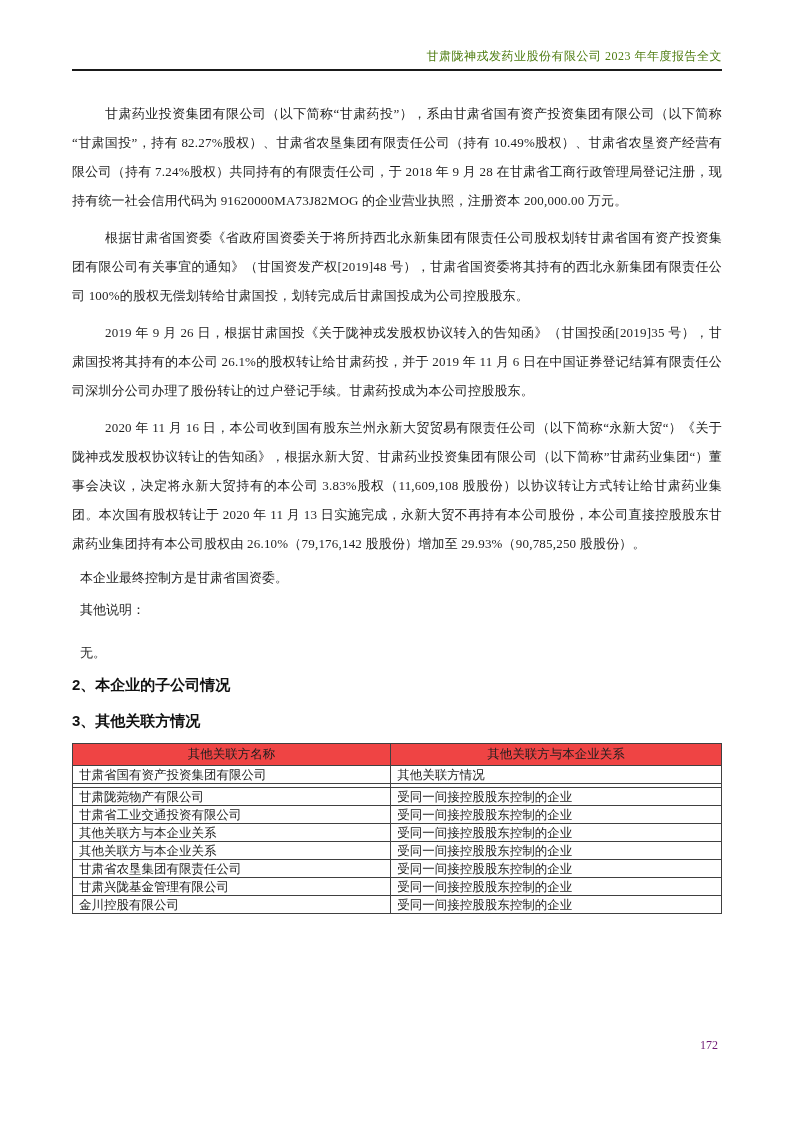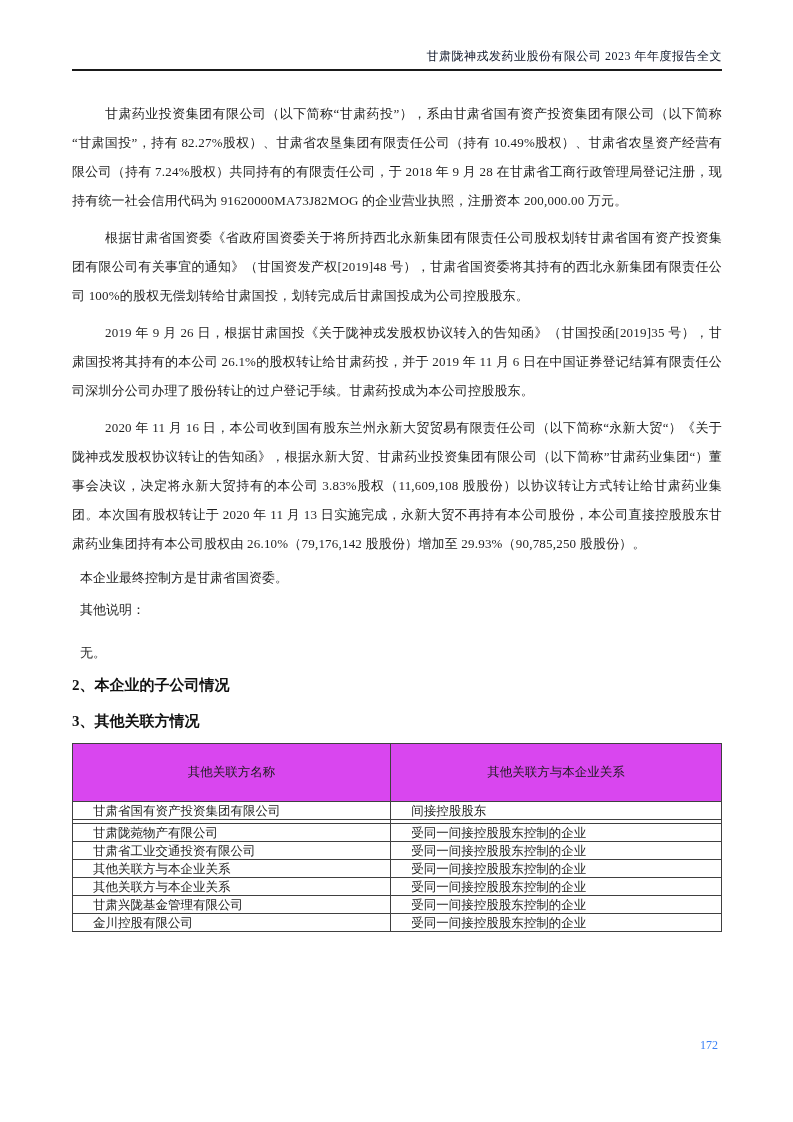--- a/index.html
+++ b/index.html
@@ -23,21 +23,21 @@
   }
   
   .doc-header {
     padding-top: 48px;
   }
   .doc-header .header-title {
     text-align: right;
     font-size: 12px;
     line-height: 16px;
     letter-spacing: 0.5px;
-    color: #0f172a;
+    color: #4d7c0f;
   }
   .doc-header .header-rule {
     margin-top: 5px;
     border-bottom: 2px solid #1a1a1a;
     height: 0;
   }
   
   .content {
     margin-top: 28px;
   }
@@ -56,21 +56,21 @@
     margin: 8px;
     font-size: 13px;
     line-height: 24px;
     text-align: left;
   }
   .note.gap-before {
     margin-top: 19px;
   }
   .section-heading {
     margin: 10px 0 0 0;
-    font-family: Liberation Serif, serif;
+    font-family: Liberation Sans, sans-serif;
     font-size: 15px;
     font-weight: bold;
     line-height: 20px;
     color: #111111;
   }
   .section-heading.h3 {
     margin-top: 16px;
   }
   .section-body {
     margin: 22px 0 0 0;
@@ -80,48 +80,48 @@
   
   table.related {
     width: 100%;
     margin-top: 12px;
     border-collapse: collapse;
     table-layout: fixed;
     font-size: 12.5px;
   }
   table.related th {
     width: 49%;
-    background: #d946ef;
+    background: #ef4444;
     border: 1px solid #404040;
     font-weight: normal;
     text-align: center;
-    padding: 21px 4px;
+    padding: 3px 4px;
     line-height: 15px;
   }
   table.related th:last-child { width: 51%; }
   table.related td {
     border: 1px solid #404040;
-    padding: 1px 20px;
+    padding: 1px 6px;
     line-height: 14px;
     height: 15px;
     overflow: hidden;
     white-space: nowrap;
   }
   table.related tr.spacer td {
     height: 3px;
     padding: 0;
     line-height: 3px;
   }
   
   .page-number {
     position: absolute;
     top: 1038px;
     right: 75px;
     font-size: 12px;
-    color: #3b82f6;
+    color: #701a75;
   }
 </style>
 </head>
 <body>
 
 <div class="page">
 
   <header class="doc-header margins">
     <div class="header-title">甘肃陇神戎发药业股份有限公司 2023 年年度报告全文</div>
     <div class="header-rule"></div>
@@ -145,21 +145,21 @@
     <table class="related">
       <thead>
         <tr>
           <th>其他关联方名称</th>
           <th>其他关联方与本企业关系</th>
         </tr>
       </thead>
       <tbody>
         <tr>
           <td>甘肃省国有资产投资集团有限公司</td>
-          <td>间接控股股东</td>
+          <td>其他关联方情况</td>
         </tr>
         <tr class="spacer">
           <td></td>
           <td></td>
         </tr>
         <tr>
           <td>甘肃陇菀物产有限公司</td>
           <td>受同一间接控股股东控制的企业</td>
         </tr>
         <tr>
@@ -168,20 +168,24 @@
         </tr>
         <tr>
           <td>其他关联方与本企业关系</td>
           <td>受同一间接控股股东控制的企业</td>
         </tr>
         <tr>
           <td>其他关联方与本企业关系</td>
           <td>受同一间接控股股东控制的企业</td>
         </tr>
         <tr>
+          <td>甘肃省农垦集团有限责任公司</td>
+          <td>受同一间接控股股东控制的企业</td>
+        </tr>
+        <tr>
           <td>甘肃兴陇基金管理有限公司</td>
           <td>受同一间接控股股东控制的企业</td>
         </tr>
         <tr>
           <td>金川控股有限公司</td>
           <td>受同一间接控股股东控制的企业</td>
         </tr>
       </tbody>
     </table>
 

